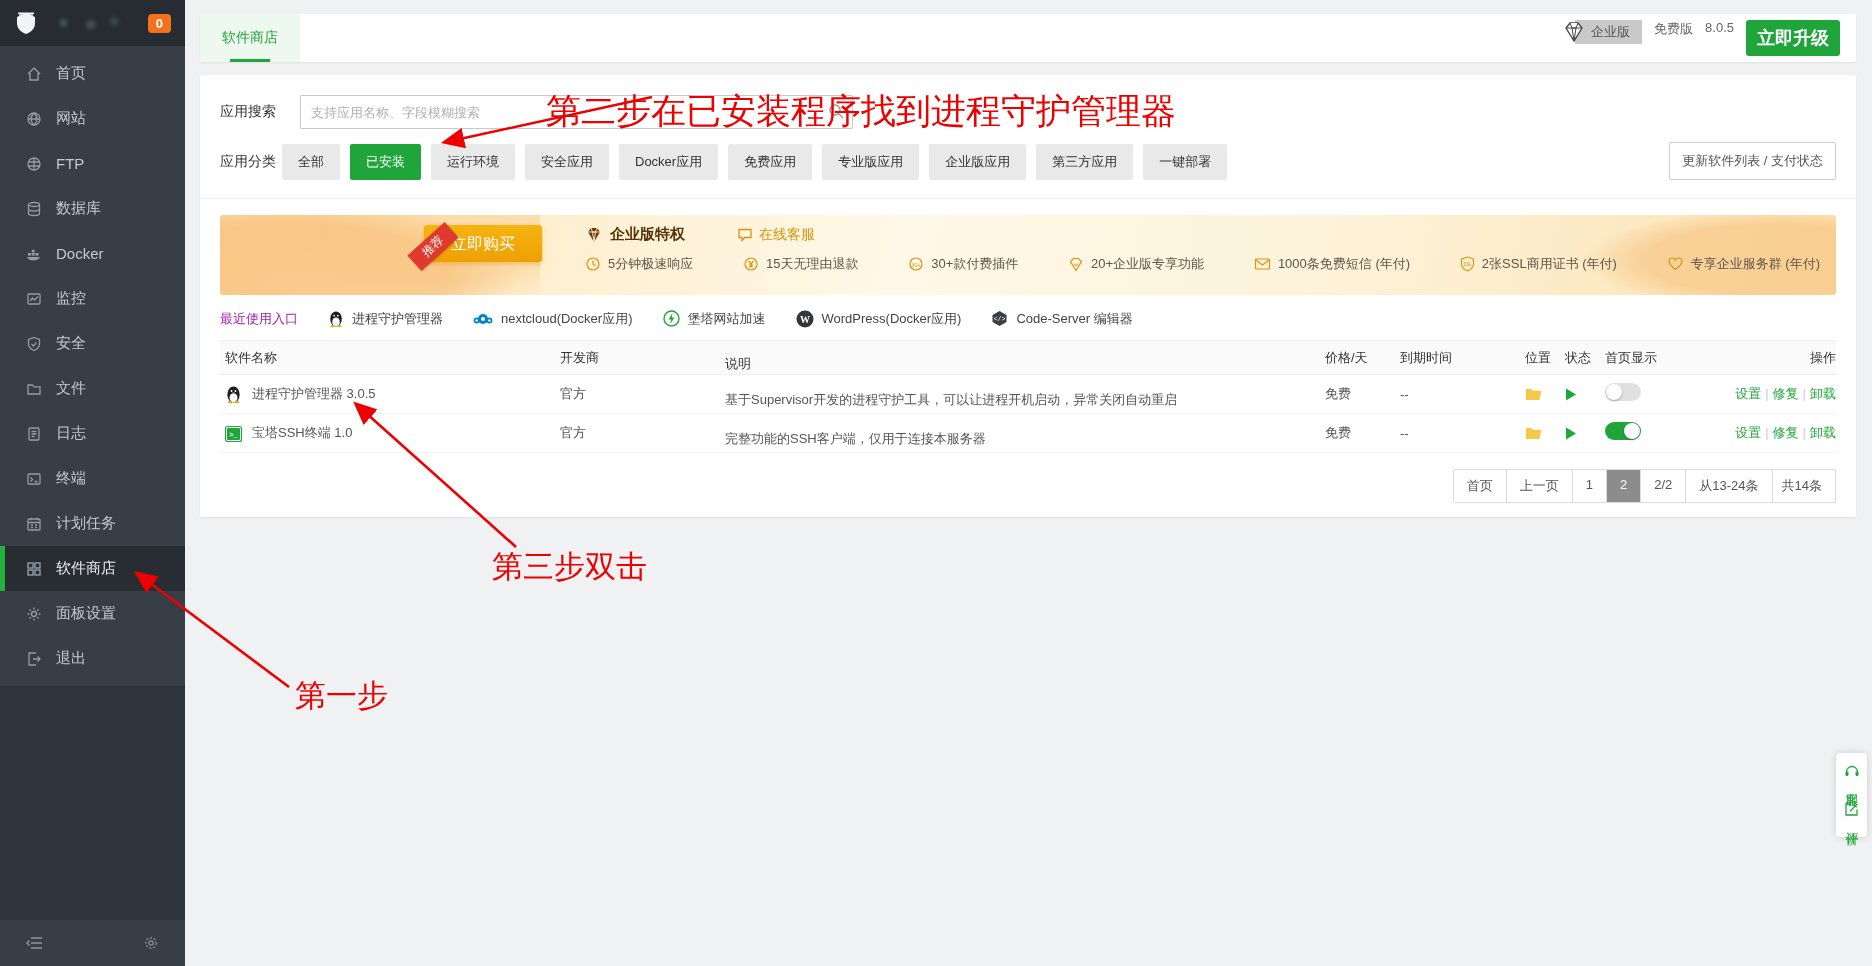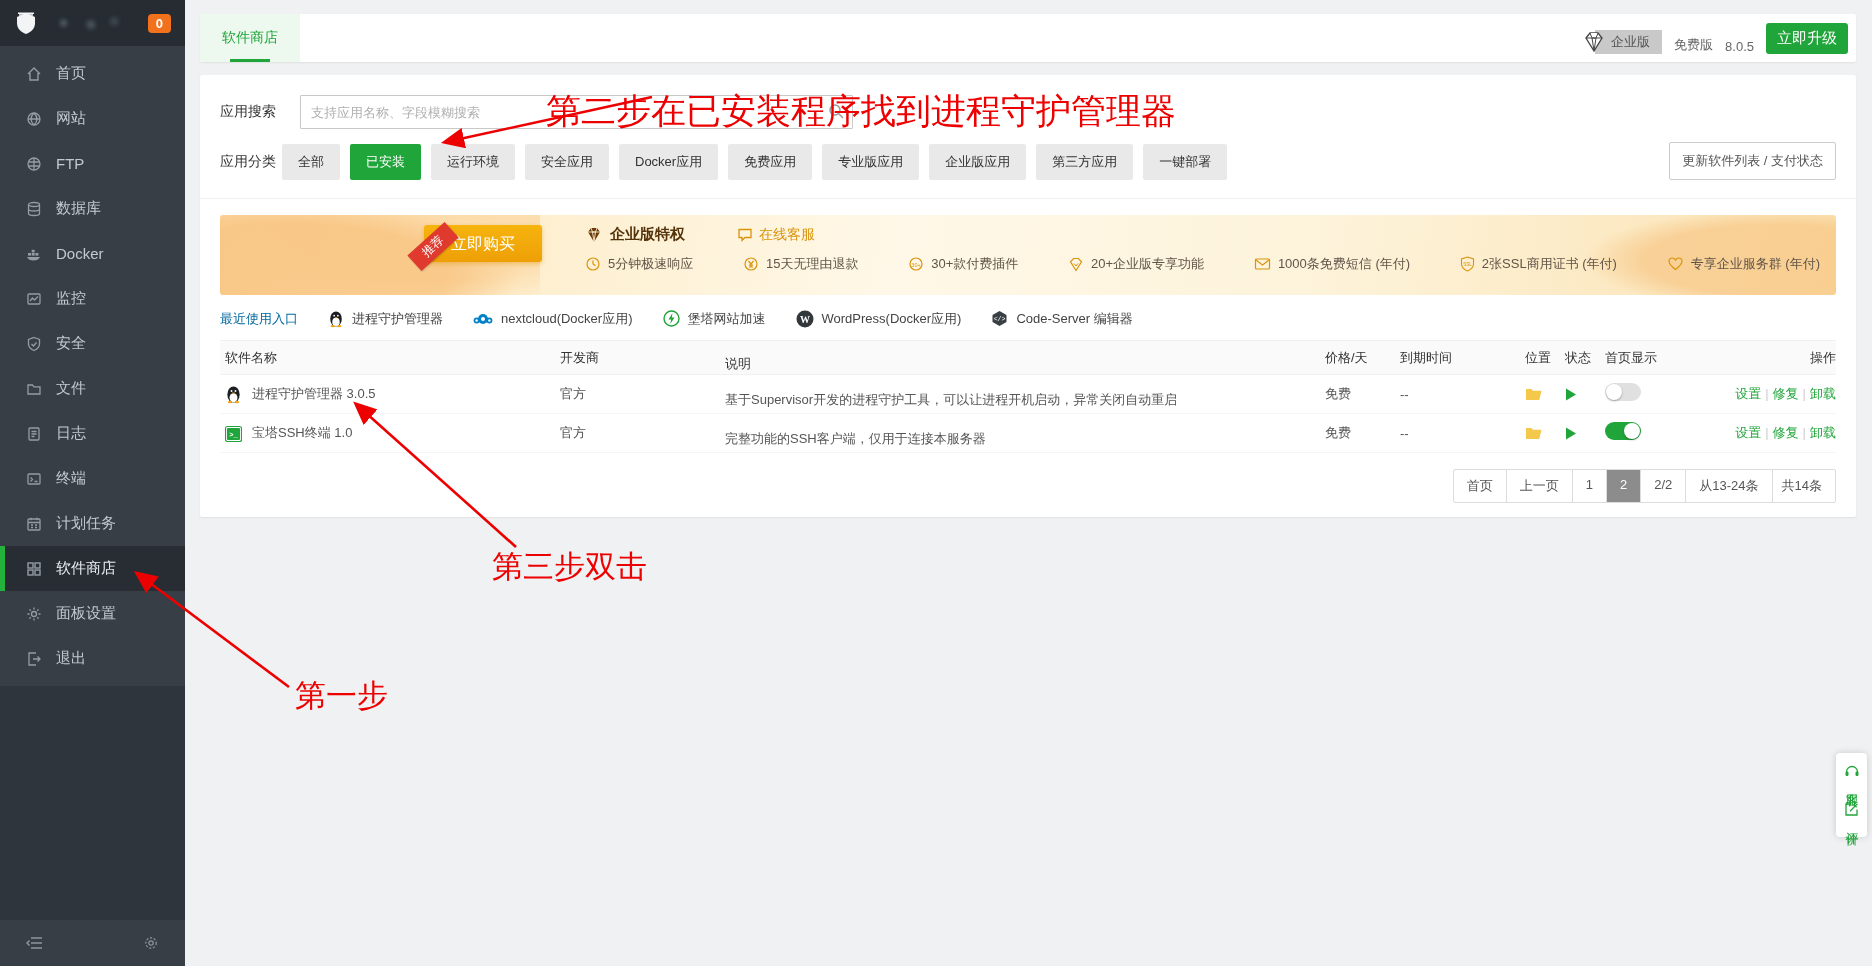--- a/index.html
+++ b/index.html
@@ -21,24 +21,24 @@
   .menu-item .mi{color:#959ca3;}
   .menu-item.active{background:#272d33;color:#e8ebee;}
   .menu-item.active::before{content:'';position:absolute;left:0;top:0;width:5px;height:45px;background:#23b33d;}
   .sidebar-bottom{position:absolute;bottom:0;left:0;width:185px;height:46px;background:#373e46;display:flex;align-items:center;justify-content:space-between;padding:0 26px;box-sizing:border-box;color:#8f969c;}
 
   
   .main{position:absolute;left:185px;top:0;width:1687px;height:966px;}
   .tabbar{margin:14px 16px 0 15px;background:#fff;height:48px;border-radius:2px;box-shadow:0 1px 2px rgba(0,0,0,.07);display:flex;align-items:center;}
   .tab{width:100px;height:48px;background:#edf8ee;color:#20a53a;font-size:14px;display:flex;align-items:center;justify-content:center;position:relative;cursor:pointer;}
   .tab::after{content:'';position:absolute;bottom:0;left:30px;width:40px;height:3px;background:#20a53a;}
-  .top-right{margin-left:auto;display:flex;align-items:flex-end;gap:12px;padding-right:8px;font-size:13px;color:#666;}
+  .top-right{margin-left:auto;display:flex;align-items:flex-start;gap:12px;padding-right:16px;font-size:13px;color:#666;}
   .ent-wrap{display:flex;align-items:center;}
   .ent-badge{background:#c9c9c9;color:#555;padding:3px 12px 3px 16px;margin-left:-12px;font-size:13px;}
-  .upgrade-btn{background:#20a53a;color:#fff;padding:6px 11px;border-radius:3px;font-size:15px;cursor:pointer;}
+  .upgrade-btn{background:#20a53a;color:#fff;padding:6px 11px;border-radius:3px;font-size:18px;cursor:pointer;font-weight:bold;}
 
   .panel{margin:13px 16px 0 15px;background:#fff;border-radius:2px;box-shadow:0 1px 2px rgba(0,0,0,.07);padding:20px 20px 14px;position:relative;}
   .frow{display:flex;align-items:center;}
   .flabel{font-size:14px;color:#333;width:62px;flex:0 0 62px;}
   .row-search{margin-bottom:15px;}
   .search-box{position:relative;width:553px;margin-left:18px;}
   .search-box input{width:100%;height:34px;box-sizing:border-box;border:1px solid #c9c9c9;border-radius:1px;padding:0 32px 0 10px;font-size:13px;color:#404040;outline:none;font-family:"Liberation Sans",sans-serif;}
   .search-box input::placeholder{color:#b0b0b0;}
   .search-ic{position:absolute;right:8px;top:8px;}
   .row-cat{position:relative;margin-bottom:18px;}
@@ -61,21 +61,21 @@
   .ribbon{position:absolute;left:-16px;top:2px;background:#e03a2e;color:#fff;font-size:12px;padding:2px 13px;transform:rotate(-42deg);box-shadow:0 1px 2px rgba(0,0,0,.2);}
   .banner-right{position:absolute;left:365px;top:10px;z-index:1;width:1235px;}
   .banner-row1{display:flex;align-items:center;gap:52px;margin-bottom:11px;}
   .priv{display:flex;align-items:center;gap:7px;font-size:15px;font-weight:bold;color:#55330a;cursor:pointer;}
   .kefu{display:flex;align-items:center;gap:6px;font-size:14px;color:#d9940b;cursor:pointer;}
   .features{display:flex;justify-content:space-between;}
   .feat{display:flex;align-items:center;gap:7px;font-size:13px;color:#605548;white-space:nowrap;}
 
   
   .recent{margin-top:14px;display:flex;align-items:center;gap:30px;font-size:13px;color:#444;}
-  .recent-label{color:#0369a1;}
+  .recent-label{color:#a21caf;}
   .ritem{display:flex;align-items:center;gap:8px;cursor:pointer;}
 
   
   .tbl{margin-top:12px;}
   .thead,.trow{display:flex;align-items:center;font-size:13px;}
   .thead{background:#fafafa;border-top:1px solid #f0f0f0;border-bottom:1px solid #f0f0f0;height:33px;color:#333;}
   .trow{height:38px;border-bottom:1px solid #f5f5f5;color:#555;}
   .col-name{width:340px;display:flex;align-items:center;gap:10px;padding-left:5px;box-sizing:border-box;}
   .col-dev{width:165px;}
   .col-desc{width:600px;margin-top:12px;}

